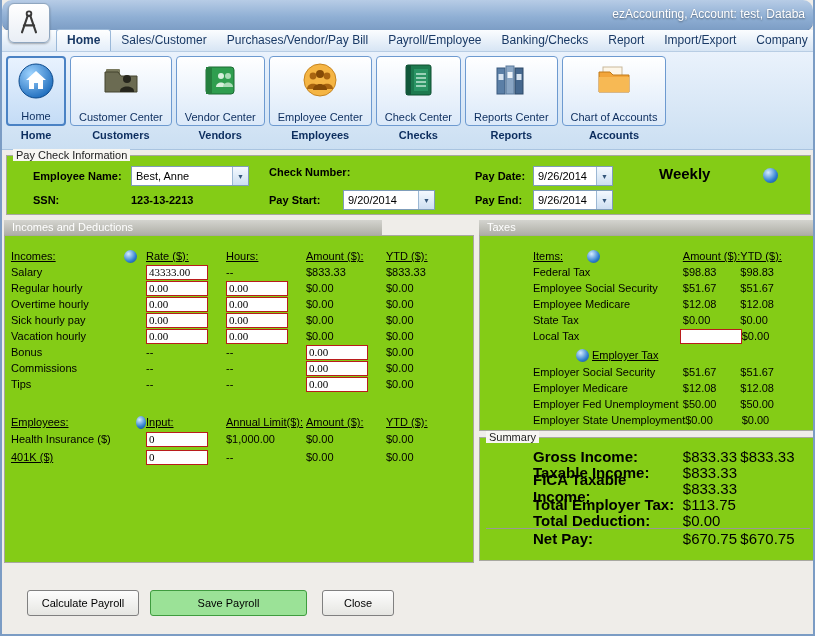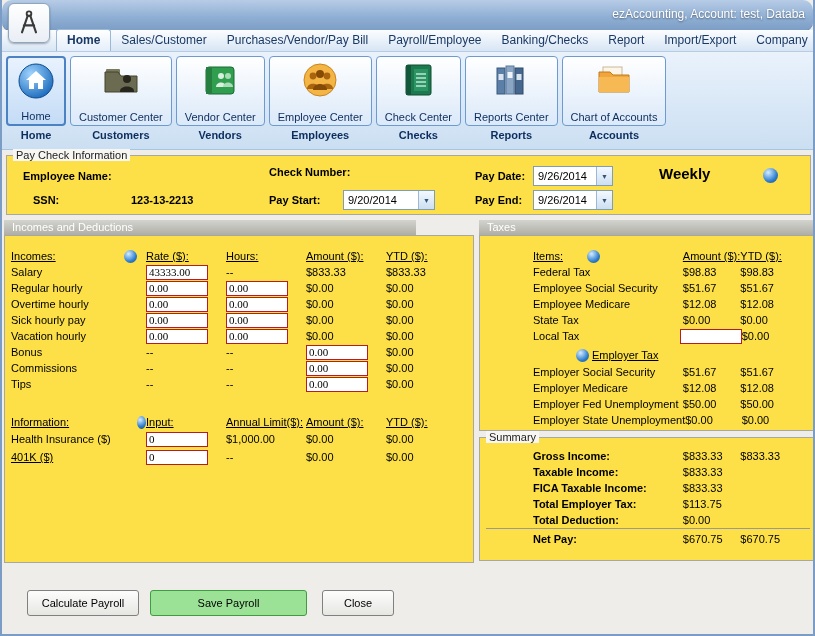--- a/index.html
+++ b/index.html
@@ -32,60 +32,60 @@
           background: linear-gradient(#ffffff, #dbe9f9); display: flex; flex-direction: column; align-items: center;
           justify-content: space-between; cursor: default; }
   .tbtn.sel { border: 2px solid #4a82c4; background: linear-gradient(#e8f2fe, #c4dcf6); }
   .ticon { width: 40px; height: 40px; display: block; }
   .tlabel { font-size: 11px; color: #0c2d5e; white-space: nowrap; }
   .tsub { font-size: 11px; font-weight: bold; color: #0c2d5e; margin-top: 3px; }
 
   
   .content { position: absolute; left: 0; top: 150px; width: 100%; height: 486px; background: #efede9; }
 
-  .panel { position: absolute; border: 1px solid #a8a8a0; background: #fde047; }
+  .panel { position: absolute; border: 1px solid #a8a8a0; background: #84cc16; }
   .legend { position: absolute; top: -7px; left: 6px; background: #f7f6f2; padding: 0 3px; font-size: 11px; color: #222; }
 
   .paycheck { left: 4px; top: 5px; width: 805px; height: 60px; }
   .pcl { position: absolute; font-size: 11px; font-weight: bold; color: #000; white-space: nowrap; }
   .pcv { position: absolute; font-size: 11px; color: #000; white-space: nowrap; }
   .combo { position: absolute; display: flex; height: 20px; border: 1px solid #7f9db9; background: #fff; align-items: center; }
   .ctext { flex: 1; padding: 0 4px; font-size: 11px; white-space: nowrap; overflow: hidden; }
   .cbtn { width: 16px; align-self: stretch; background: linear-gradient(#f4f9ff, #cddff1); border-left: 1px solid #9cb8d4;
           font-size: 7px; color: #33557a; display: flex; align-items: center; justify-content: center; }
   .ghost-input { position: absolute; border: 1px solid transparent; background: transparent; height: 18px; font-size: 11px; }
   .weekly { position: absolute; font-size: 15px; font-weight: bold; color: #000; }
   .globe { display: inline-block; width: 13px; height: 13px; border-radius: 50%;
            background: radial-gradient(circle at 35% 30%, #d5ecff, #2e7fd0 60%, #16497f); vertical-align: middle; }
   .globe.big { width: 15px; height: 15px; position: absolute; }
   .globe.sm { margin-left: 24px; }
 
   .secbar { position: absolute; height: 15px; background: linear-gradient(#d4d4cf, #aeaea6);
             color: #fff; font-size: 11px; line-height: 15px; padding-left: 8px; }
-  .secbar.l { left: 2px; top: 70px; width: 412px; }
+  .secbar.l { left: 2px; top: 70px; width: 378px; }
   .secbar.r { left: 477px; top: 70px; width: 362px; }
 
   .incpanel { left: 2px; top: 85px; width: 470px; height: 328px; }
   .taxpanel { left: 477px; top: 85px; width: 336px; height: 196px; }
   .sumpanel { left: 477px; top: 287px; width: 336px; height: 124px; }
 
   .itable { position: absolute; left: 6px; top: 12px; right: 4px; }
   .trow { display: flex; height: 16px; align-items: center; font-size: 11px; color: #000; white-space: nowrap; }
   .c { display: inline-flex; align-items: center; }
   .c0 { width: 135px; gap: 44px; } .c1 { width: 80px; } .c2 { width: 80px; } .c3 { width: 80px; } .c4 { width: 70px; }
   .t0 { width: 172px; margin-left: 47px; } .t1 { width: 66px; } .t2 { width: 80px; }
   .u { text-decoration: underline; }
   .tin { border: 1px solid #b91c1c; height: 15px; width: 62px; font-size: 11px; font-family: Liberation Serif, serif;
          padding: 0 2px; background: #fff; }
   .spacer { height: 22px; }
   .dedrow { height: 18px; }
   .emplhdr { padding-left: 90px; height: 18px; margin-top: 2px; }
   .emplhdr .globe { margin-right: 3px; }
 
-  .srow { display: flex; height: 16px; align-items: center; font-size: 11px; }
+  .srow { display: flex; height: 16px; align-items: center; font-size: 15px; }
   .srow .t0 { font-weight: bold; }
   .srow.net { border-top: 1px solid #9a9a94; padding-top: 2px; height: 18px; }
   .stable { position: absolute; left: 6px; top: 10px; right: 4px; }
 
   .btn { position: absolute; height: 26px; border: 1px solid #808080; border-radius: 3px;
          background: linear-gradient(#fdfdfd, #e6e6e2); font-family: "Liberation Sans", sans-serif; font-size: 11px;
          color: #000; cursor: default; }
   .btn.save { background: #9be297; border-color: #3f9c3f; }
 </style>
 </head>
@@ -210,21 +210,25 @@
       </div>
       <span class="tsub">Accounts</span>
     </div>
   </div>
 
   <div class="content">
 
     <div class="panel paycheck">
       <span class="legend">Pay Check Information</span>
 
-      <span class="pcl" style="left:16px; top:14px;">Employee Name:</span>
+      <span class="pcl" style="left:26px; top:14px;">Employee Name:</span>
+      <div class="combo" style="left:124px; top:10px; width:118px;">
+        <span class="ctext">Best, Anne</span>
+        <span class="cbtn">▼</span>
+      </div>
 
       <span class="pcl" style="left:262px; top:10px;">Check Number:</span>
       <input class="ghost-input" style="left: 352px; top: 8px; width: 95px;" value="">
 
       <span class="pcl" style="left:468px; top:14px;">Pay Date:</span>
       <div class="combo" style="left:526px; top:10px; width:80px;">
         <span class="ctext">9/26/2014</span>
         <span class="cbtn">▼</span>
       </div>
 
@@ -348,21 +352,21 @@
           <span class="c c3">
               <input class="tin" value="0.00" style="">
             </span>
           <span class="c c4">$0.00</span>
         </div>
 
         <div class="spacer"></div>
 
         <div class="trow">
           <span class="c c0">
-              <span class="u">Information:</span>
+              <span class="u">Employees:</span>
               <span class="globe sm"></span>
             </span>
           <span class="c c1">
               <span class="u">Input:</span>
             </span>
           <span class="c c2">
               <span class="u">Annual Limit($):</span>
             </span>
           <span class="c c3">
               <span class="u">Amount ($):</span>

